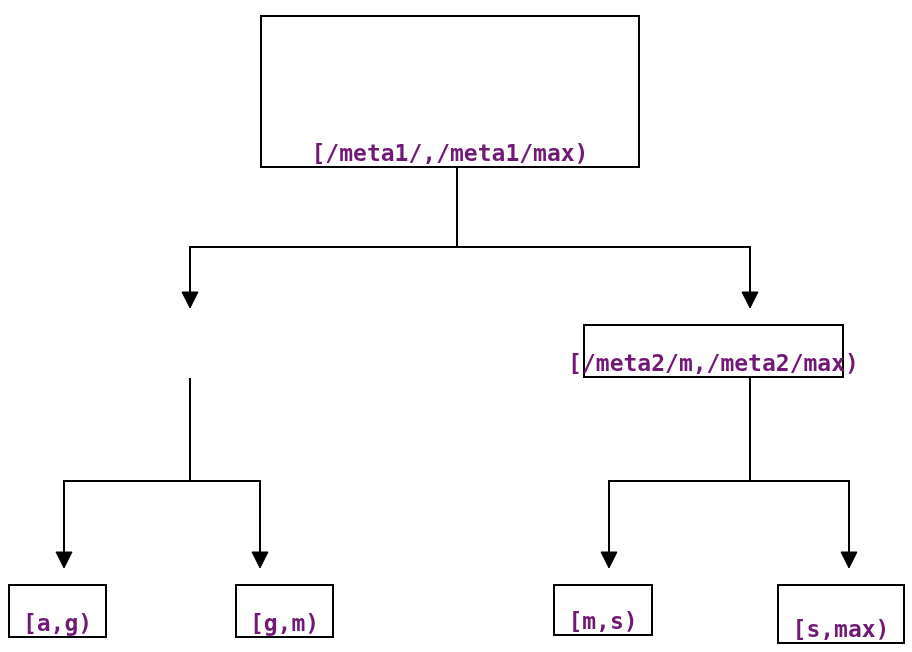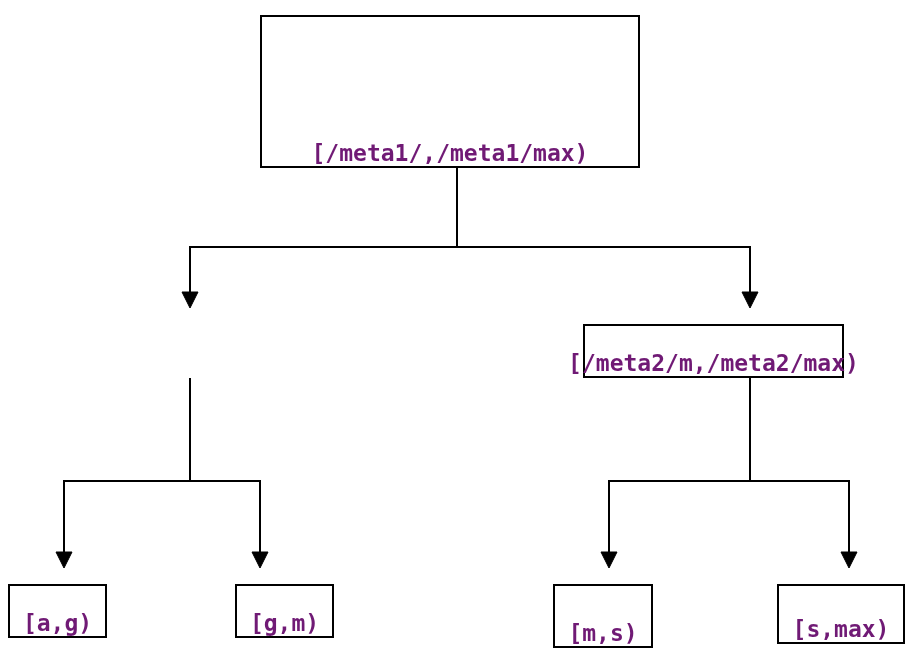--- a/index.html
+++ b/index.html
@@ -41,21 +41,21 @@
     font-weight: bold;
     font-size: 23px;
     color: #701a75;
     white-space: nowrap;
   }
   .n-root  { left: 260px; top: 15px;  width: 380px; height: 153px; }
   .n-left  { left: 23px;  top: 324px; width: 324px; height: 54px; }
   .n-right { left: 583px; top: 324px; width: 261px; height: 54px; }
   .n-ag    { left: 8px;   top: 584px; width: 99px;  height: 54px; }
   .n-gm    { left: 203px; top: 584px; width: 99px;  height: 54px; margin-left: 32px; }
-  .n-ms    { left: 553px; top: 584px; width: 100px; height: 64px; }
+  .n-ms    { left: 553px; top: 584px; width: 100px; height: 52px; }
   .n-smax  { left: 777px; top: 584px; width: 128px; height: 60px; }
 </style>
 </head>
 <body>
 
 <div class="canvas">
 
   <svg class="edges" width="912" height="652" viewBox="0 0 912 652">
 
     <line x1="457" y1="168" x2="457" y2="248"></line>

